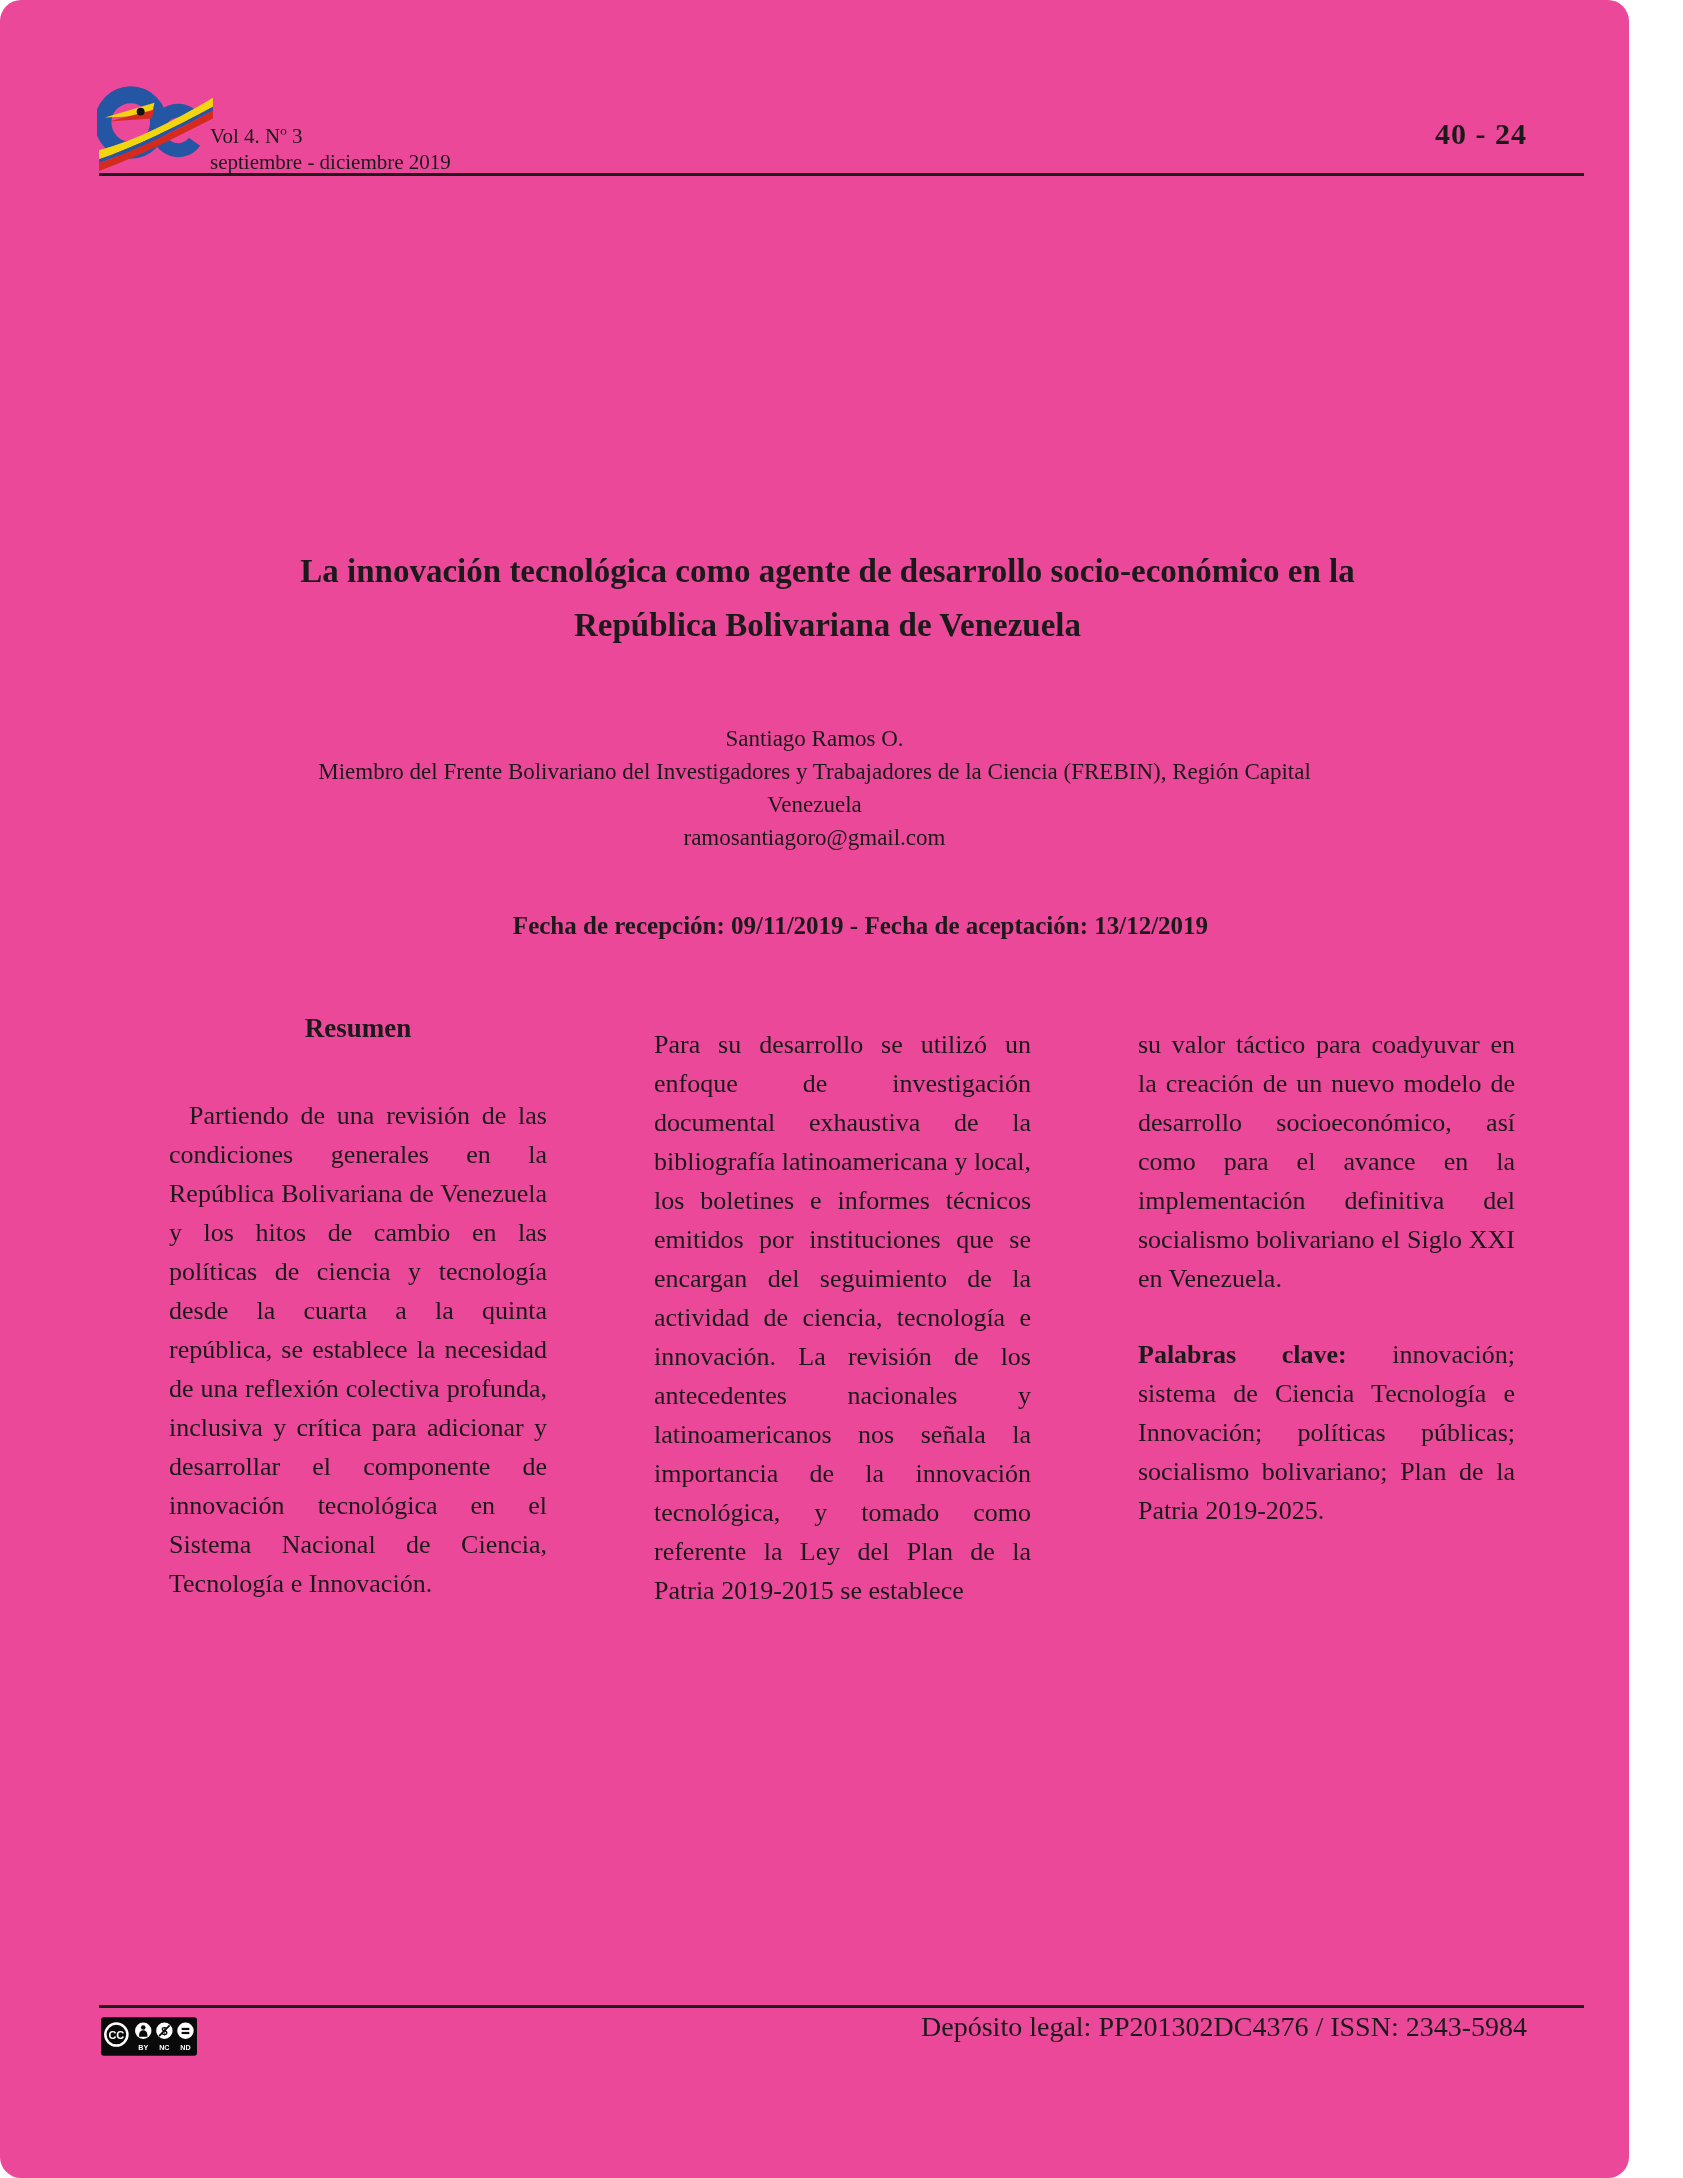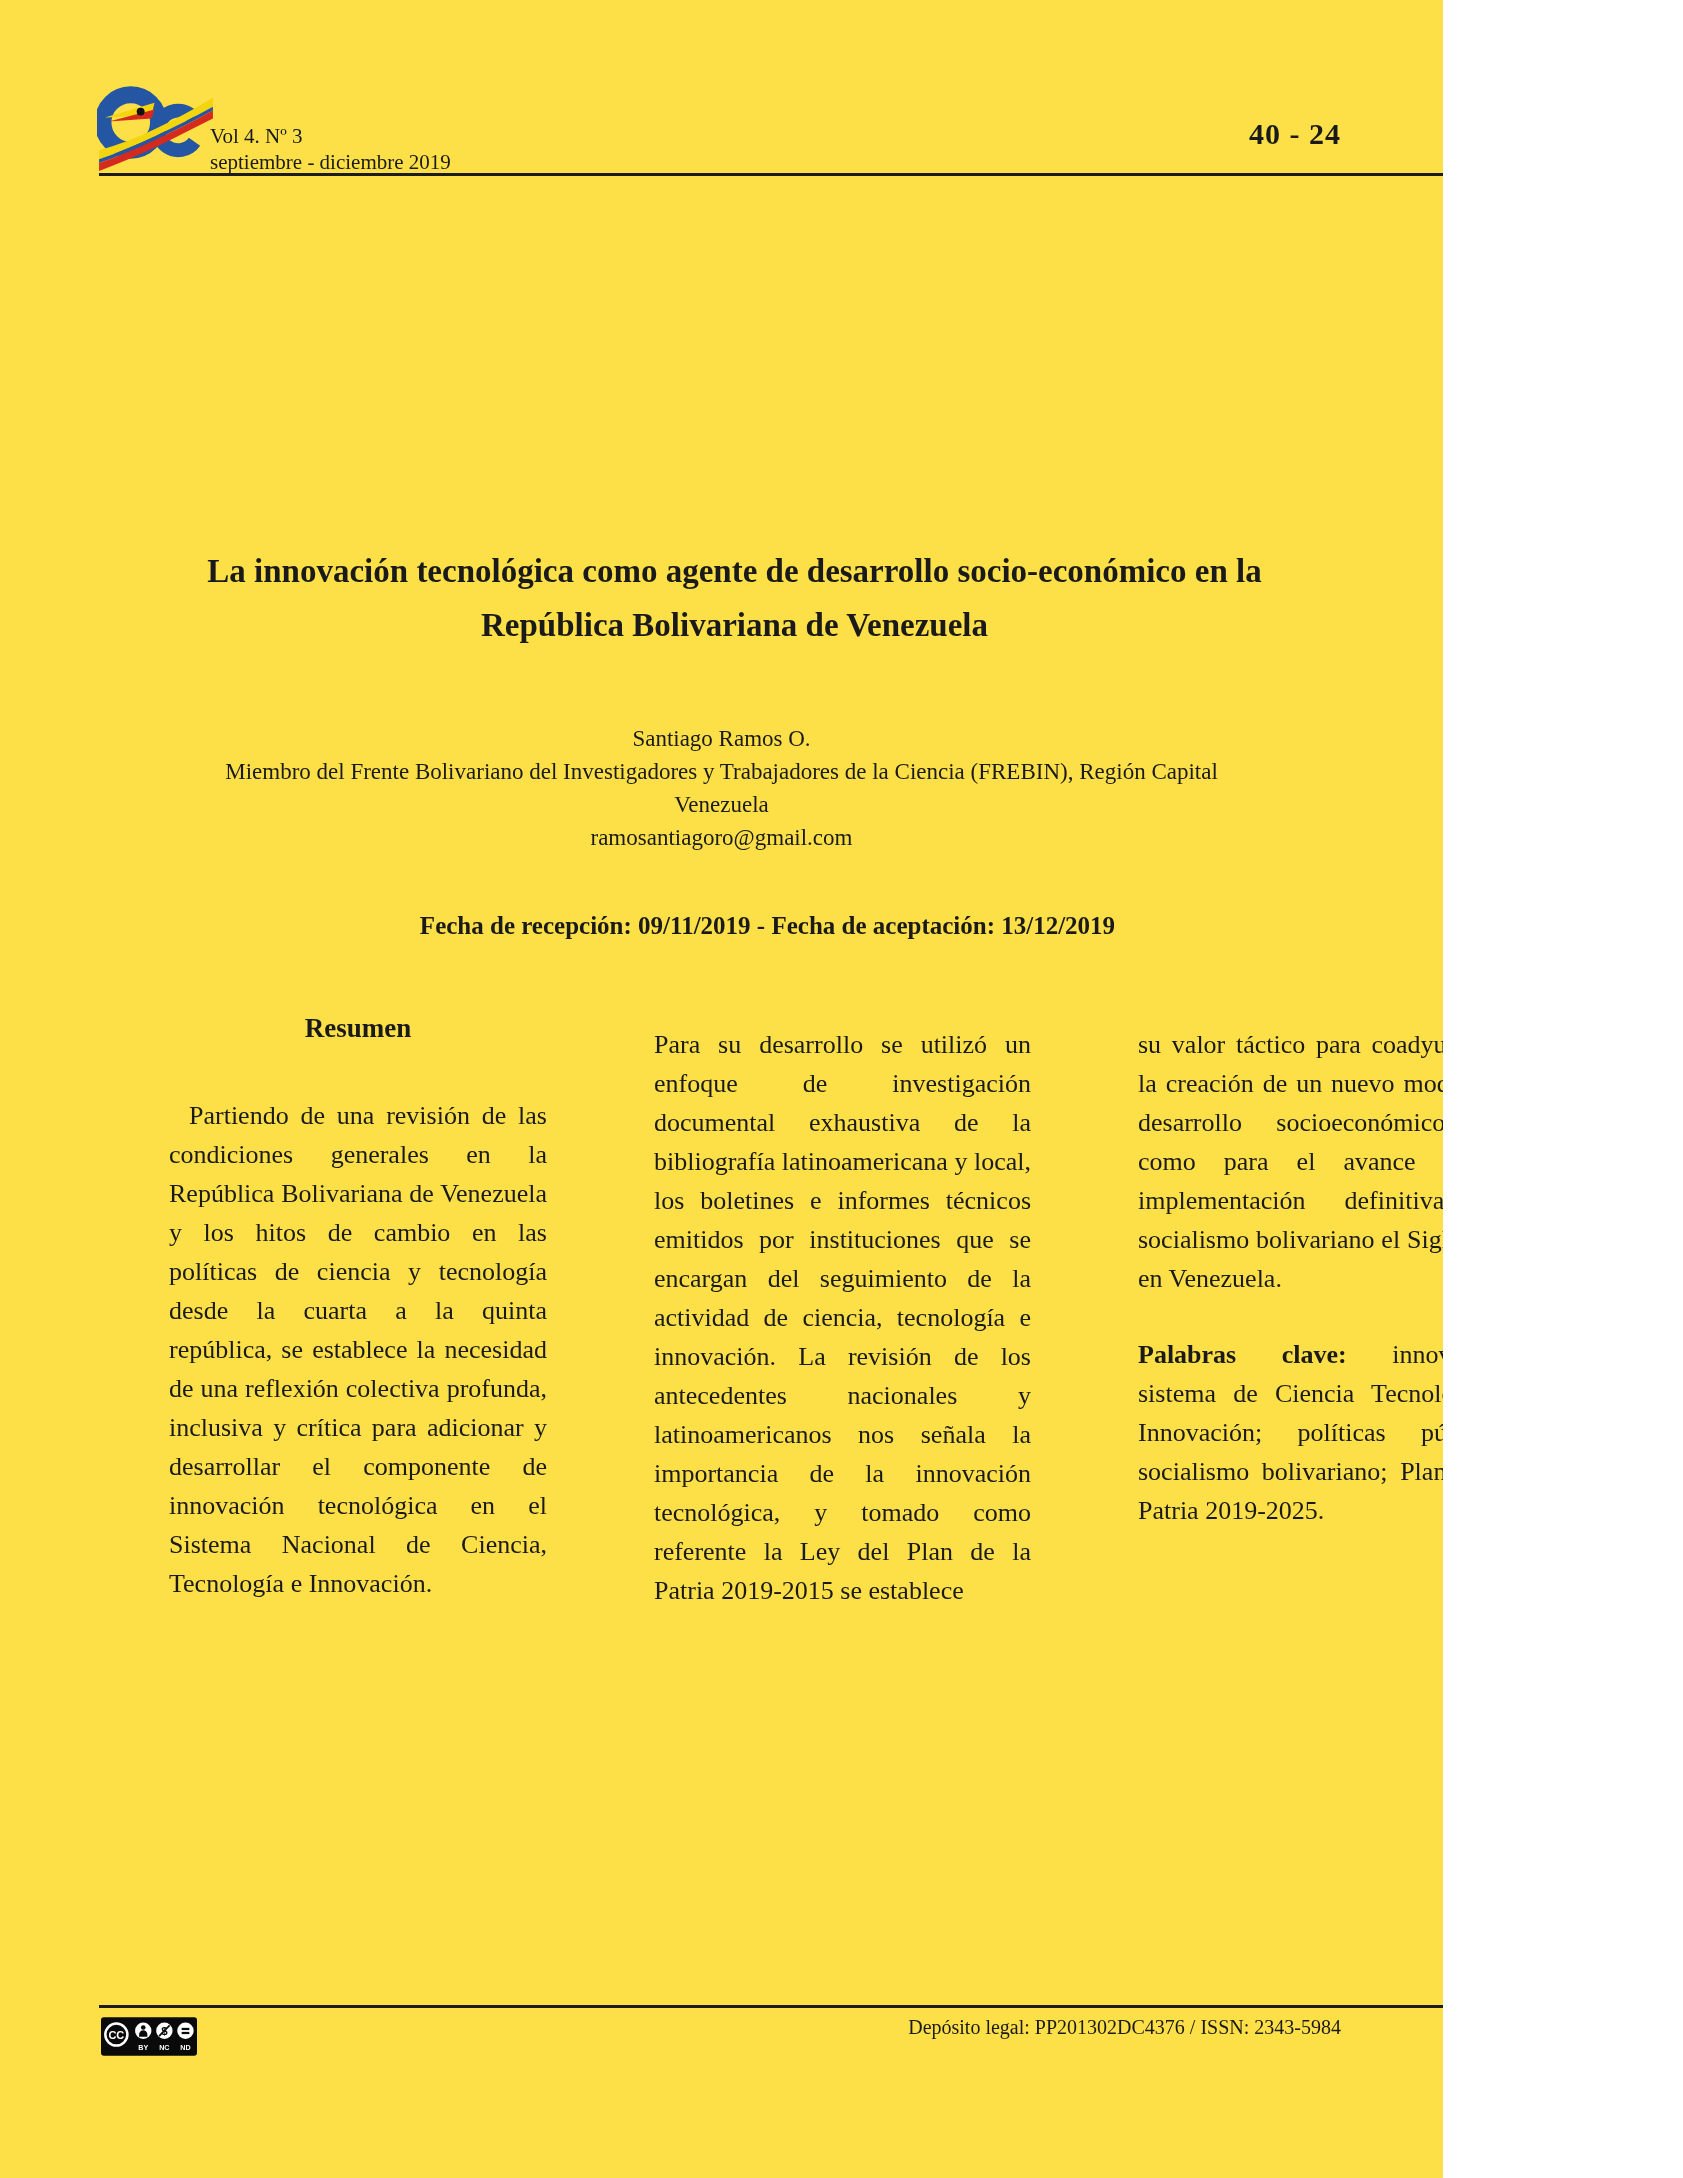--- a/index.html
+++ b/index.html
@@ -1,23 +1,24 @@
 <!DOCTYPE html>
 <html><head>
 <meta charset="utf-8">
 <style>
   html, body { margin: 0; padding: 0; background: #ffffff; }
   .page {
     position: relative;
-    width: 1443px;
+    width: 1629px;
     height: 2178px;
-    background: #fde047;
+    background: #ec4899;
     font-family: "Liberation Serif", "DejaVu Serif", serif;
     color: #1a1a1a;
     overflow: hidden;
+    border-radius: 21px;
   }
   .rule {
     position: absolute;
     left: 99px;
     width: 1485px;
     height: 3px;
     background: #1c1c1c;
   }
   .header-rule { top: 173px; }
   .footer-rule { top: 2005px; }
@@ -97,21 +98,21 @@
   .indent { text-indent: 20px; }
   .keywords { margin-top: 37px !important; }
   .kw-label { font-weight: bold; }
 
   .cc-badge { position: absolute; left: 101px; top: 2017px; }
 
   .legal-info {
     position: absolute;
     right: 102px;
     top: 2014px;
-    font-size: 20px;
+    font-size: 28px;
     line-height: 26px;
     white-space: nowrap;
     text-align: right;
   }
 </style>
 </head>
 <body>
 
 <div class="page">
 

